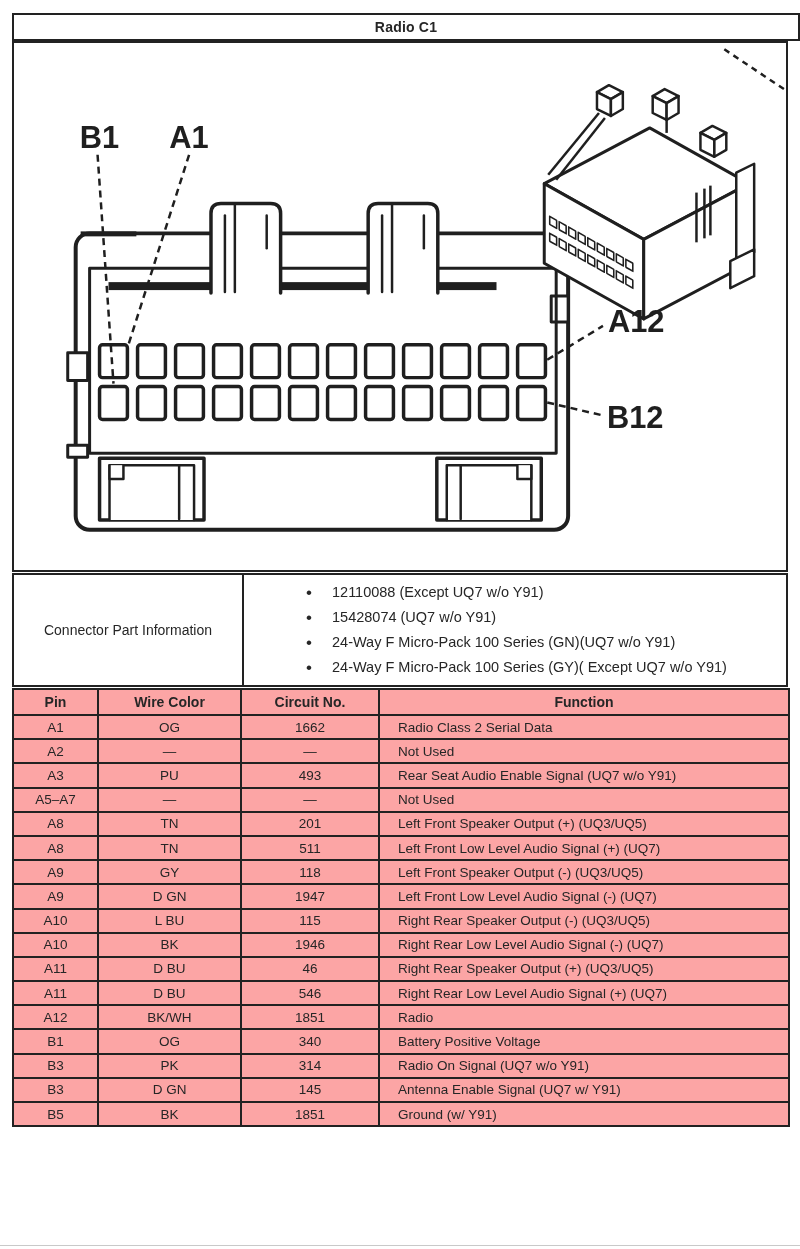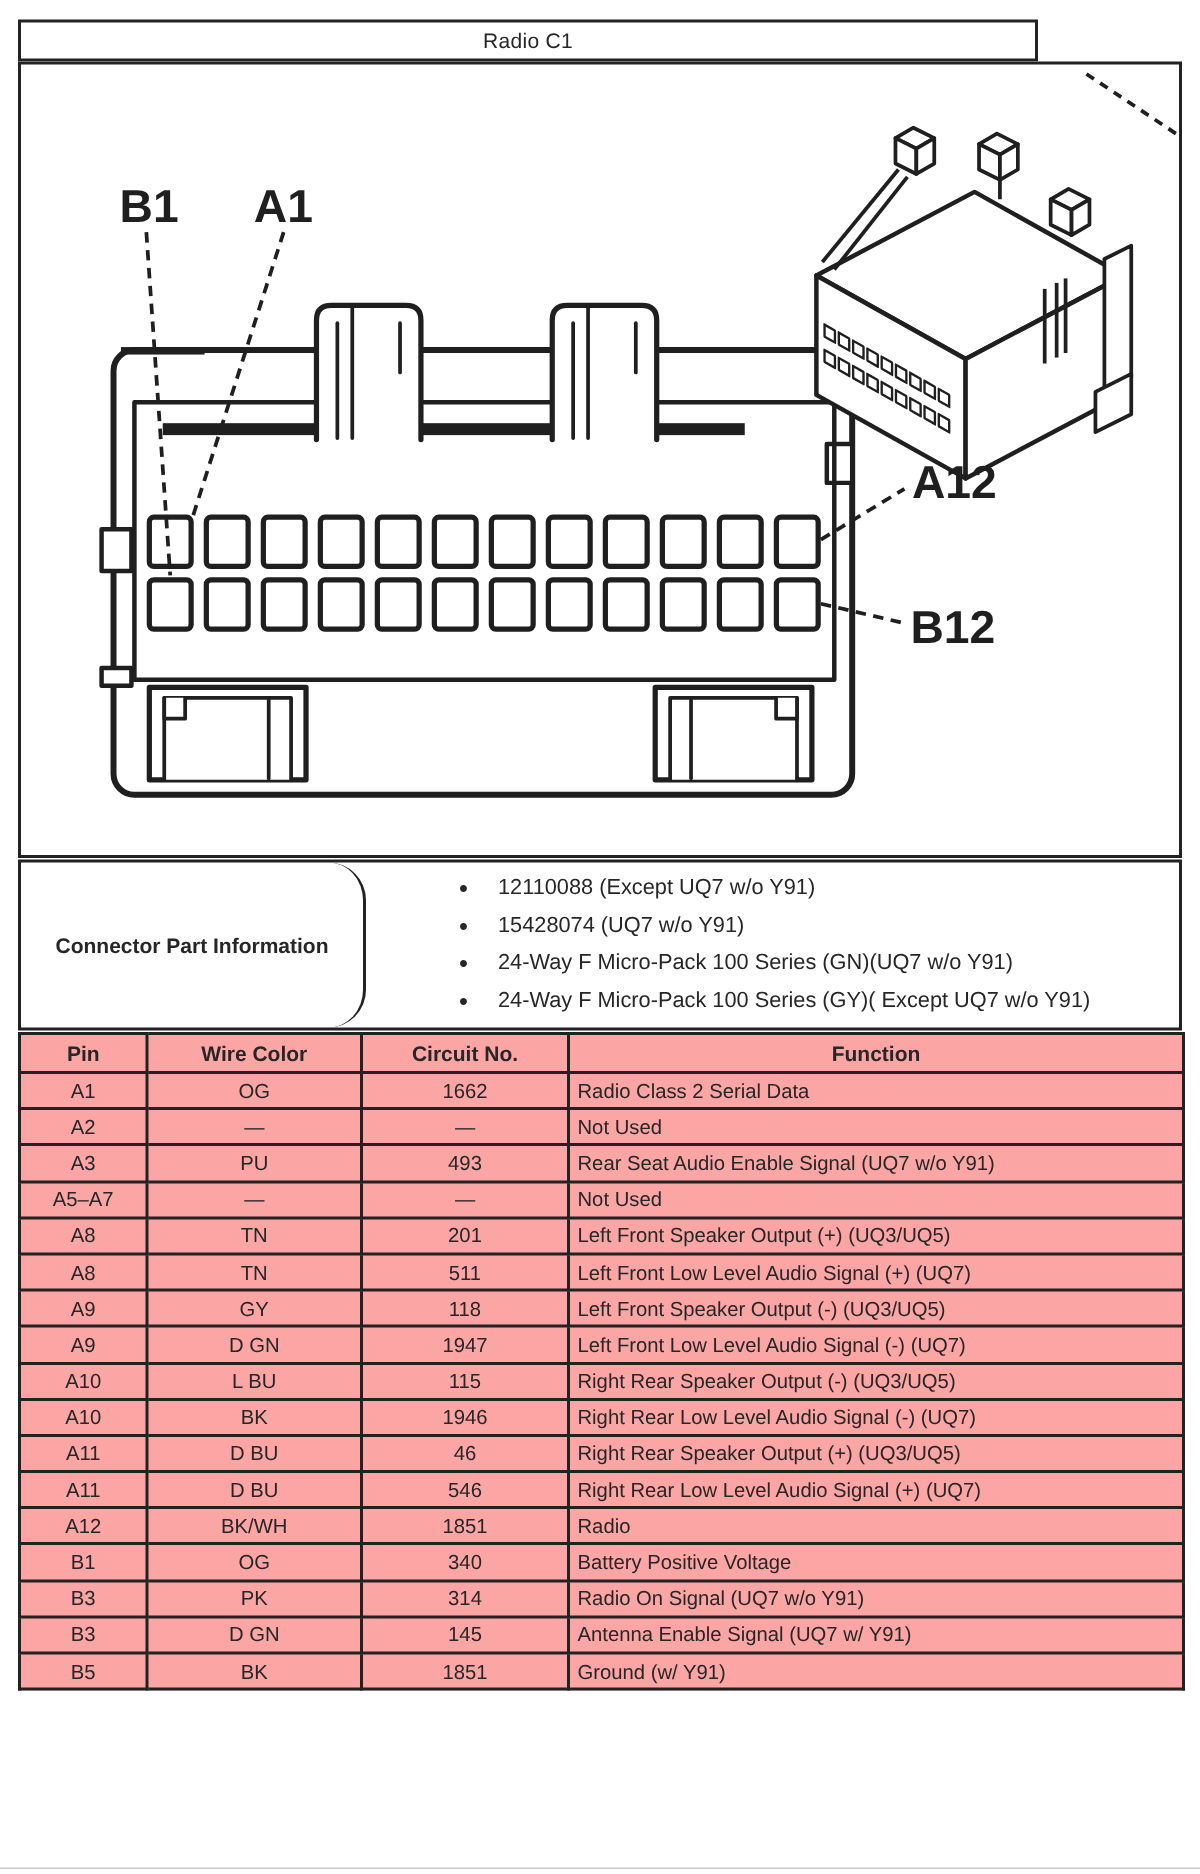--- a/index.html
+++ b/index.html
@@ -1,36 +1,36 @@
 <!DOCTYPE html>
 <html><head>
 <meta charset="utf-8">
 <style>
   html,body{margin:0;padding:0;background:#ffffff;}
   body{width:800px;height:1249px;font-family:"Liberation Sans",sans-serif;color:#262626;}
   .sheet{position:relative;width:800px;height:1249px;background:#fff;overflow:hidden;}
   .box{position:absolute;border:2px solid #222;box-sizing:border-box;background:#fff;}
-  #title-box{left:12px;top:13px;width:680px;height:28px;display:flex;align-items:center;justify-content:center;
-             font-weight:normal;font-size:14px;letter-spacing:.2px;text-align:right;}
+  #title-box{left:12px;top:13px;width:788px;height:28px;display:flex;align-items:center;justify-content:center;
+             font-weight:bold;font-size:14px;letter-spacing:.2px;text-align:right;}
   #diagram-box{left:12px;top:41px;width:776px;height:531px;}
   #diagram-box svg{display:block;width:100%;height:100%;}
   .dlabel{font-family:"Liberation Sans",sans-serif;font-weight:bold;font-size:31px;fill:#1f1f1f;}
   #partinfo{left:12px;top:573px;width:776px;height:114px;display:flex;}
   .pi-left{width:228px;border-right:2px solid #222;display:flex;align-items:center;justify-content:center;
-           font-weight:bold;font-size:14px;text-align:right;border-radius:25px;}
+           font-weight:normal;font-size:14px;text-align:right;}
   .pi-right{flex:1;display:flex;align-items:center;}
   .pi-right ul{list-style:none;margin:16px;padding:0 6px 0 46px;}
   .pi-right li{font-size:14.5px;line-height:25px;position:relative;padding-left:26px;white-space:nowrap;}
   .pi-right li::before{content:"\2022";position:absolute;left:0;top:0;font-size:17px;}
   #pin-table{position:absolute;left:12px;top:688px;width:776px;border-collapse:collapse;table-layout:fixed;background:#fca5a5;}
   #pin-table th,#pin-table td{border:2px solid #222;padding:0;font-size:13.5px;text-align:center;
                               white-space:nowrap;overflow:hidden;}
   #pin-table th{font-weight:bold;font-size:14px;height:24px;}
   #pin-table td{height:22.2px;}
-  #pin-table td.fn{text-align:left;padding-left:5px;}
+  #pin-table td.fn{text-align:left;padding-left:18px;}
   .bottom-edge{position:absolute;left:0;top:1245px;width:800px;border-top:1px solid #c9c9c9;}
 </style>
 </head>
 <body>
 
 <div class="sheet">
 
   <div id="title-box" class="box">Radio C1</div>
 
   <div id="diagram-box" class="box">

